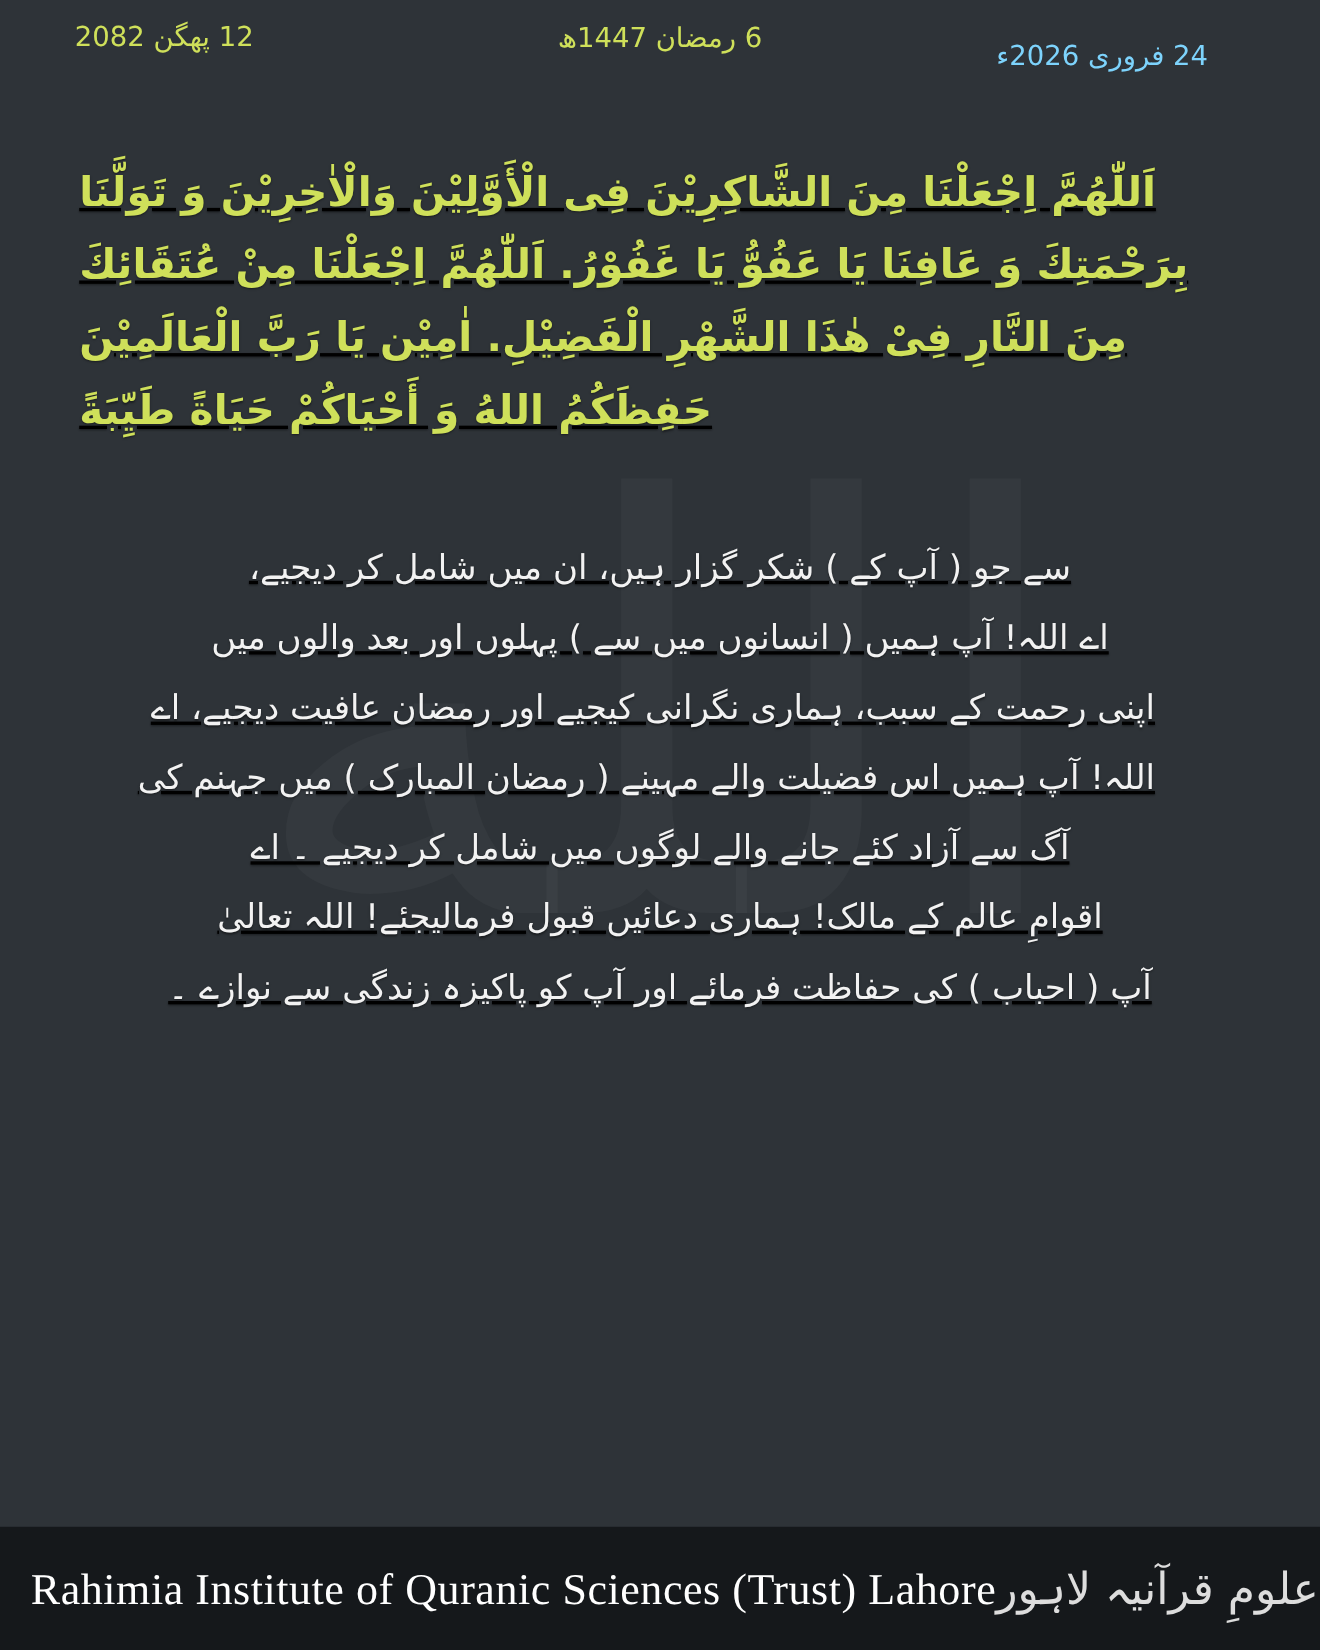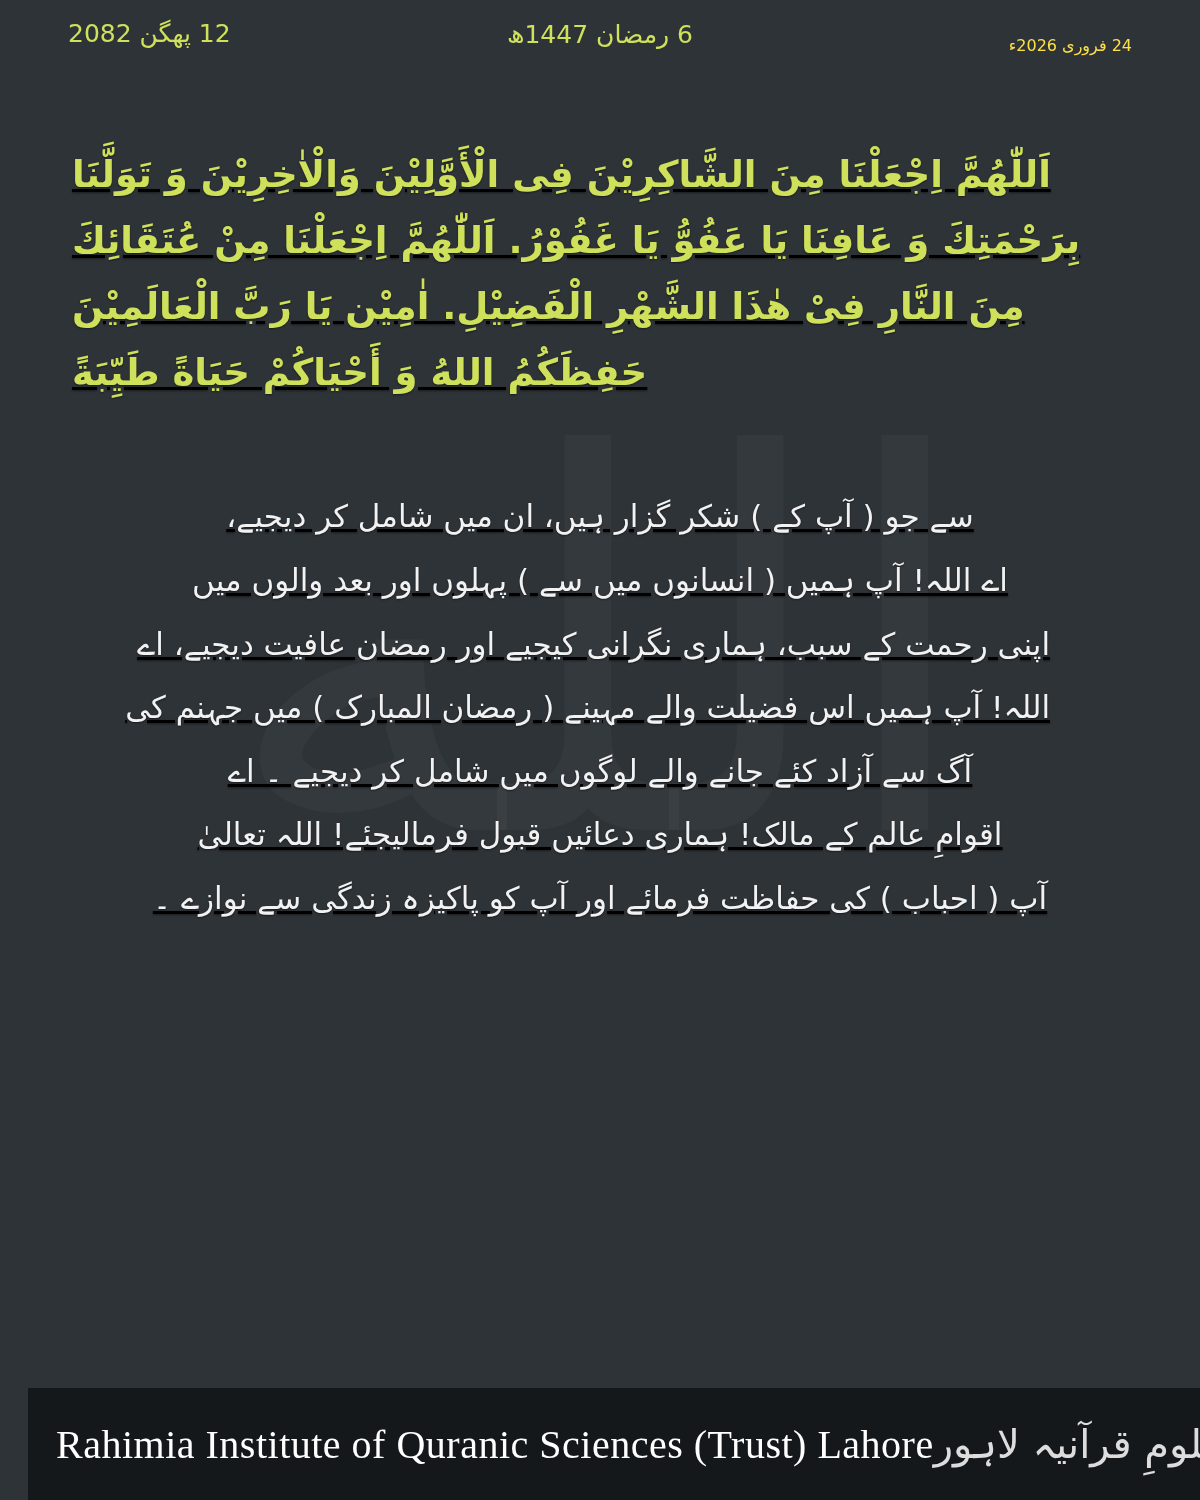--- a/index.html
+++ b/index.html
@@ -63,24 +63,24 @@
     top: 20px;
     text-align: center;
     color: #cfe05a;
     font-size: 25px;
     direction: rtl;
   }
   .date-right {
     position: absolute;
     right: 68px;
     top: 36px;
-    color: #fde047;
-    font-size: 16px;
+    color: #7dd3fc;
+    font-size: 25px;
     direction: rtl;
-    text-align: right;
+    text-align: center;
     width: 260px;
   }
 
   
   .doc-title {
     margin-top: 4px;
     text-align: center;
     color: #ffffff;
     font-size: 34px;
     font-weight: bold;
@@ -123,21 +123,20 @@
     right: 0;
     bottom: 0;
     height: 112px;
     background: #15181b;
     display: flex;
     align-items: center;
     justify-content: space-between;
     padding: 0 28px;
     box-sizing: border-box;
     direction: ltr;
-    margin-left: 28px;
   }
   .footer-name {
     color: #ffffff;
     font-size: 40px;
     font-family: "Liberation Serif", serif;
     letter-spacing: 0.5px;
     white-space: nowrap;
   }
   .footer-logo {
     color: #e8e8e8;

